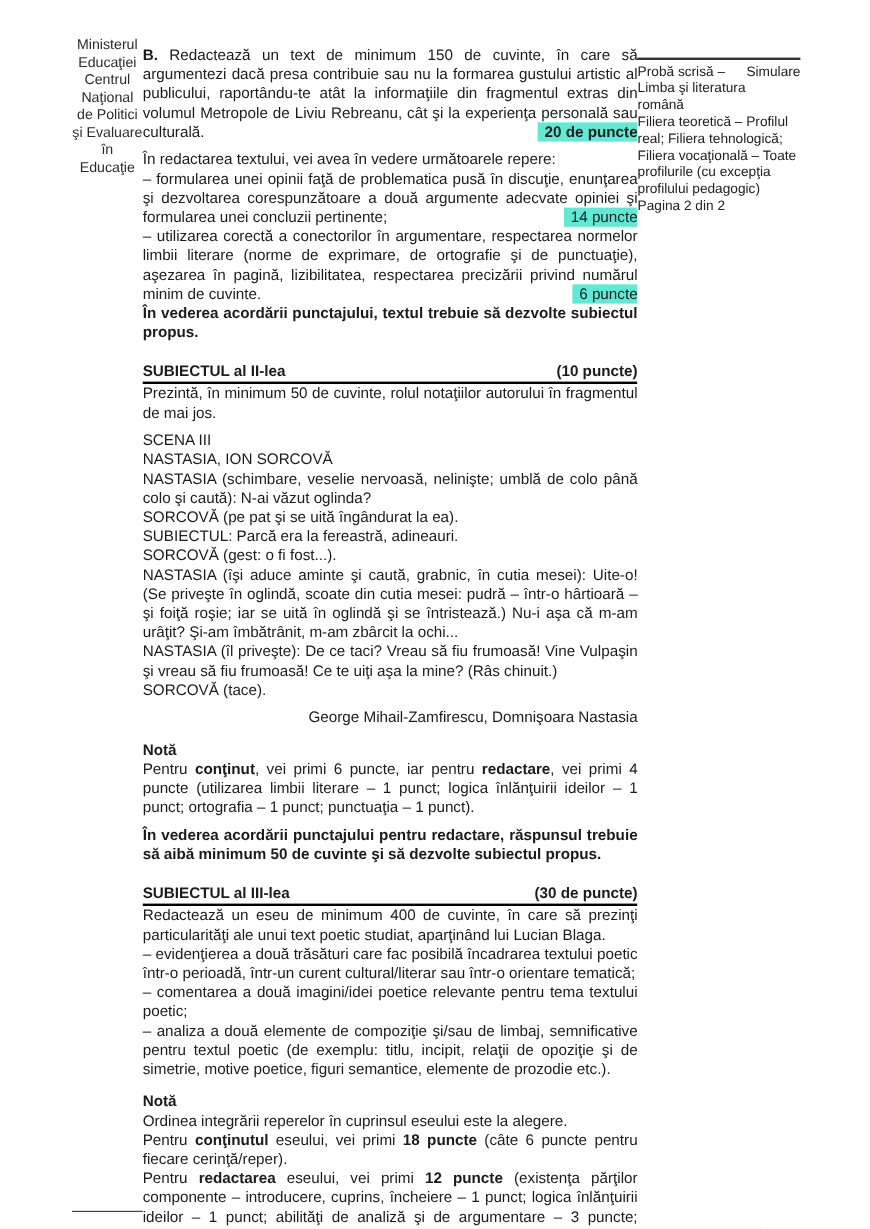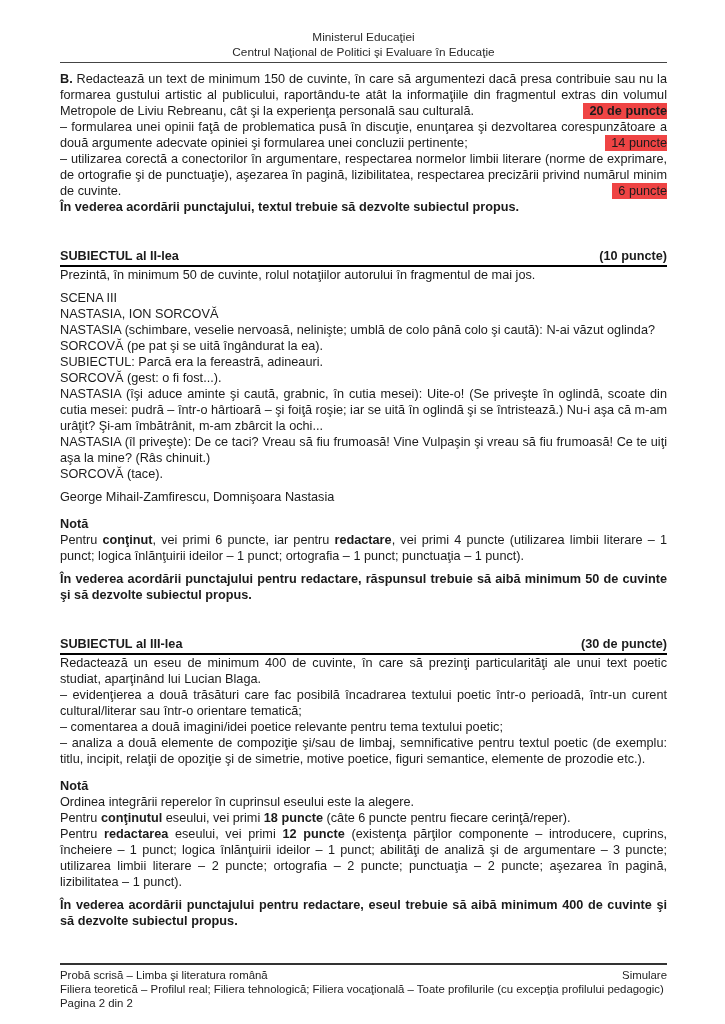--- a/index.html
+++ b/index.html
@@ -1,54 +1,55 @@
 <!DOCTYPE html>
 <html><head>
 <meta charset="utf-8">
 <style>
   html,body{margin:0;padding:0;background:#e8e8e8;}
   .page{
     width:725px;height:1024px;margin:0 auto;background:#ffffff;
     box-sizing:border-box;padding:30px 58px 14px 60px;
-    display:flex;flex-direction:column;overflow:hidden;
+    display:flex;flex-direction:row;overflow:hidden;
     font-family:"Liberation Sans","DejaVu Sans",sans-serif;
     font-size:12.7px;line-height:16px;color:#1b1b1b;
   }
   .hdr{text-align:center;font-size:11.8px;line-height:14.5px;color:#2a2a2a;
        border-bottom:1px solid #444;padding-bottom:3px;}
   main{flex:1 1 auto;padding-top:8px;}
   .block{position:relative;margin:0;}
   .justify{text-align:justify;}
   .center{text-align:left;}
-  .right{}
+  .right{text-align:right;}
   .b{font-weight:700;}
   .i{}
   .gap-sm{margin-top:7px;}
   .gap-md{margin-top:11px;}
-  .gap-lg{margin-top:33px;}
+  .gap-lg{margin-top:16px;}
   .heading{display:flex;justify-content:space-between;font-weight:700;
            border-bottom:2px solid #000;padding-bottom:1px;}
-  .points{position:absolute;right:0;bottom:0;white-space:nowrap;background:#ef4444;padding-left:6px;}
-  footer{border-top:2px solid #333;margin-top:4px;padding-top:3px;
+  .points{position:absolute;right:0;bottom:0;white-space:nowrap;background:#5eead4;padding-left:6px;}
+  footer{border-top:2px solid #333;margin-top:18px;padding-top:3px;
          font-size:11.4px;line-height:14px;color:#222;}
   .f-row{display:flex;justify-content:space-between;}
 </style>
 </head>
 <body>
 
 <div class="page">
 
   <div class="hdr">
     <div>Ministerul Educaţiei</div>
     <div>Centrul Naţional de Politici şi Evaluare în Educaţie</div>
   </div>
 
   <main>
     <div>
         <div class="block justify"><span class="b">B.</span><span> Redactează un text de minimum 150 de cuvinte, în care să argumentezi dacă presa contribuie sau nu la formarea gustului artistic al publicului, raportându-te atât la informaţiile din fragmentul extras din volumul </span><span class="i">Metropole</span><span> de Liviu Rebreanu, cât şi la experienţa personală sau culturală.</span><span class="points b">20 de puncte</span></div>
+        <div class="block justify gap-sm"><span>În redactarea textului, vei avea în vedere următoarele repere:</span></div>
         <div class="block justify"><span>– formularea unei opinii faţă de problematica pusă în discuţie, enunţarea şi dezvoltarea corespunzătoare a două argumente adecvate opiniei şi formularea unei concluzii pertinente;</span><span class="points">14 puncte</span></div>
         <div class="block justify"><span>– utilizarea corectă a conectorilor în argumentare, respectarea normelor limbii literare (norme de exprimare, de ortografie şi de punctuaţie), aşezarea în pagină, lizibilitatea, respectarea precizării privind numărul minim de cuvinte.</span><span class="points">6 puncte</span></div>
         <div class="block justify"><span class="b">În vederea acordării punctajului, textul trebuie să dezvolte subiectul propus.</span></div>
         <div class="block gap-lg heading">
           <span>SUBIECTUL al II-lea</span>
           <span>(10 puncte)</span>
         </div>
         <div class="block justify"><span>Prezintă, în minimum 50 de cuvinte, rolul notaţiilor autorului în fragmentul de mai jos.</span></div>
         <div class="block center gap-sm"><span>SCENA III</span></div>
         <div class="block center"><span>NASTASIA, ION SORCOVĂ</span></div>

